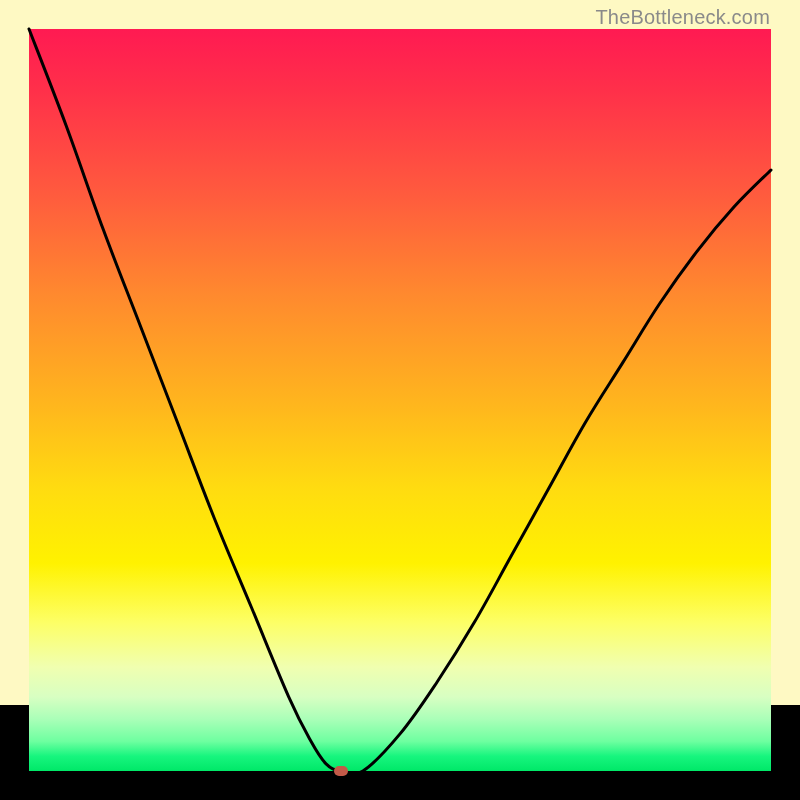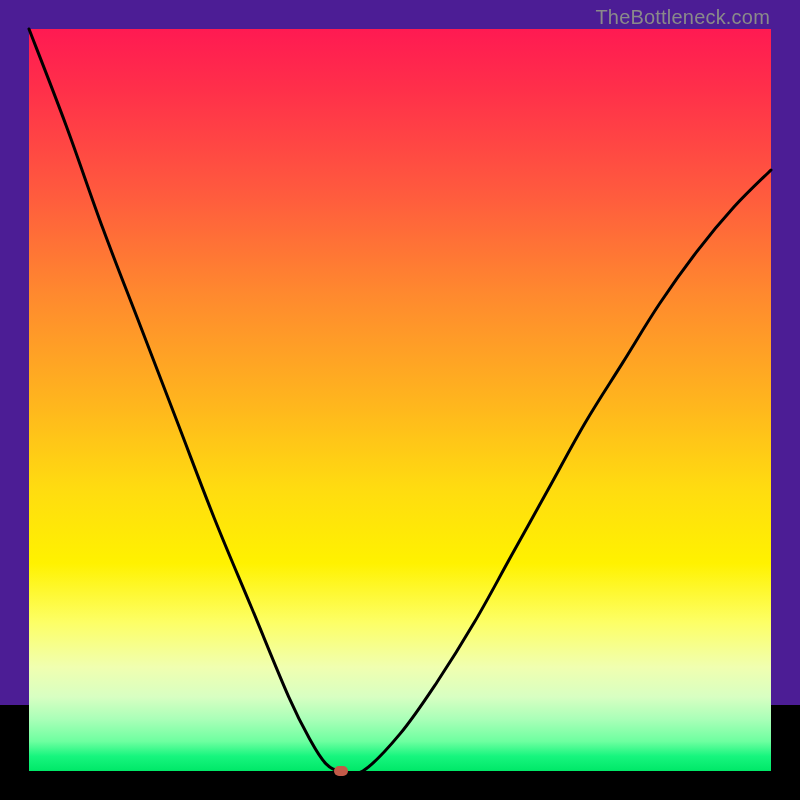--- a/index.html
+++ b/index.html
@@ -8,21 +8,21 @@
     width: 800px;
     height: 800px;
     background: #000;
     overflow: hidden;
     font-family: Arial, Helvetica, sans-serif;
   }
   .frame {
     position: relative;
     width: 800px;
     height: 705px;
-    background: #4c1d95;
+    background: #fef9c3;
   }
   .plot-area {
     position: absolute;
     left: 29px;
     top: 29px;
     width: 742px;
     height: 742px;
     
     background: linear-gradient(
       to bottom,

